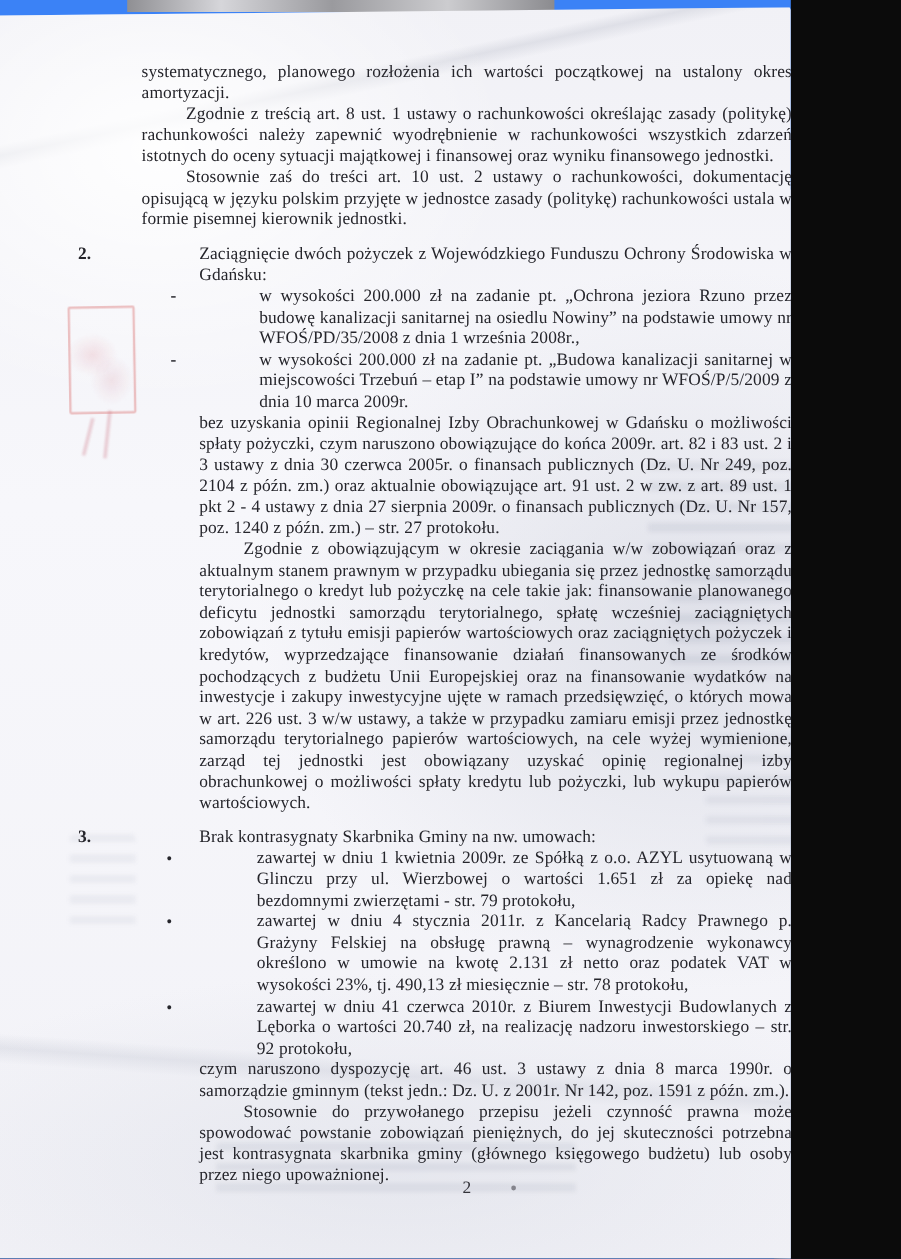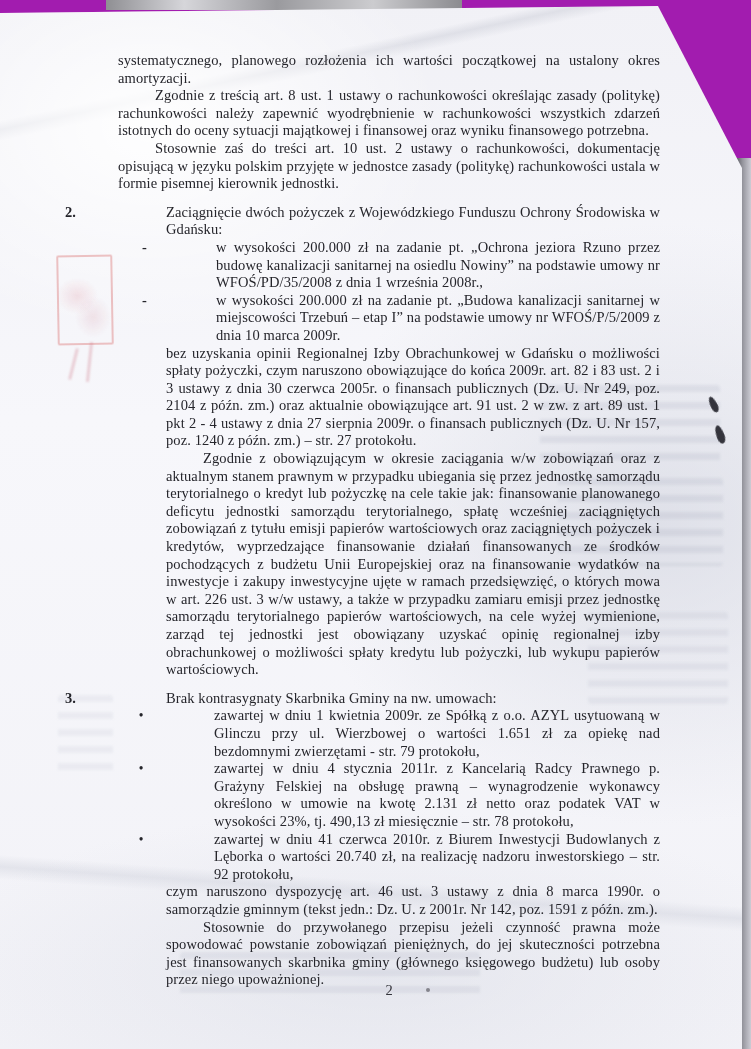--- a/index.html
+++ b/index.html
@@ -1,19 +1,19 @@
 <!DOCTYPE html>
 <html><head>
 <meta charset="utf-8">
 <style>
   * { margin:0; padding:0; box-sizing:border-box; }
   html,body { background:#0b0b0b; }
   .scan {
-    position:relative; width:751px; height:1049px; overflow:hidden;
-    background:#a21caf;
+    position:relative; width:659px; height:1049px; overflow:hidden;
+    background:#3b82f6;
     font-family:"Liberation Serif","DejaVu Serif",serif;
     color:#26262c;
   }
   
   .top-strip {
     position:absolute; left:106px; top:0; width:356px; height:10px; z-index:1;
     background:linear-gradient(90deg,#8f8f93,#d6d6da 22%,#9a9a9e 48%,#cccccf 75%,#8b8b8f);
   }
   
   .right-strip {
@@ -99,21 +99,21 @@
     <div class="ghost g2"></div>
     <div class="ghost g3"></div>
     <div class="ghost g4"></div>
     <div class="ghost g5"></div>
     <div class="speck"></div>
 
     <div class="content">
 
       <p class="para block-ind"><span>systematycznego, planowego rozłożenia ich wartości początkowej na ustalony okres amortyzacji.</span></p>
 
-      <p class="para block-ind ind"><span>Zgodnie z treścią art. 8 ust. 1 </span><span class="it">ustawy o rachunkowości</span><span> określając zasady (politykę) rachunkowości należy zapewnić wyodrębnienie w rachunkowości wszystkich zdarzeń istotnych do oceny sytuacji majątkowej i finansowej oraz wyniku finansowego potrzebna.</span></p>
+      <p class="para block-ind ind"><span>Zgodnie z treścią art. 8 ust. 1 </span><span class="it">ustawy o rachunkowości</span><span> określając zasady (politykę) rachunkowości należy zapewnić wyodrębnienie w rachunkowości wszystkich zdarzeń istotnych do oceny sytuacji majątkowej i finansowej oraz wyniku finansowego jednostki.</span></p>
 
       <p class="para block-ind ind"><span>Stosownie zaś do treści art. 10 ust. 2 </span><span class="it">ustawy o rachunkowości</span><span>, dokumentację opisującą w języku polskim przyjęte w jednostce zasady (politykę) rachunkowości ustala w formie pisemnej kierownik jednostki.</span></p>
 
       <div class="item">
         <div class="num">2.</div>
         <div class="ibody">
           <p class="para">Zaciągnięcie dwóch pożyczek z Wojewódzkiego Funduszu Ochrony Środowiska w Gdańsku:</p>
 
           <div class="sub sub-dash">
             <span class="marker">-</span>
@@ -156,21 +156,21 @@
 
           <div class="sub sub-bullet">
             <span class="marker">•</span>
             <div class="stext">
                 <p class="para">zawartej w dniu 41 czerwca 2010r. z Biurem Inwestycji Budowlanych z Lęborka o wartości 20.740 zł, na realizację nadzoru inwestorskiego – str. 92 protokołu,</p>
               </div>
           </div>
 
           <p class="para"><span>czym naruszono dyspozycję art. 46 ust. 3 ustawy z dnia 8 marca 1990r. </span><span class="it">o samorządzie gminnym</span><span> (tekst jedn.: Dz. U. z 2001r. Nr 142, poz. 1591 z późn. zm.).</span></p>
 
-          <p class="para ind">Stosownie do przywołanego przepisu jeżeli czynność prawna może spowodować powstanie zobowiązań pieniężnych, do jej skuteczności potrzebna jest finansowanych skarbnika gminy (głównego księgowego budżetu) lub osoby przez niego upoważnionej.</p>
+          <p class="para ind">Stosownie do przywołanego przepisu jeżeli czynność prawna może spowodować powstanie zobowiązań pieniężnych, do jej skuteczności potrzebna jest kontrasygnata skarbnika gminy (głównego księgowego budżetu) lub osoby przez niego upoważnionej.</p>
         </div>
       </div>
 
     </div>
 
     <div class="pagenum">2</div>
   </div>
 </div>
 
 </body></html>

